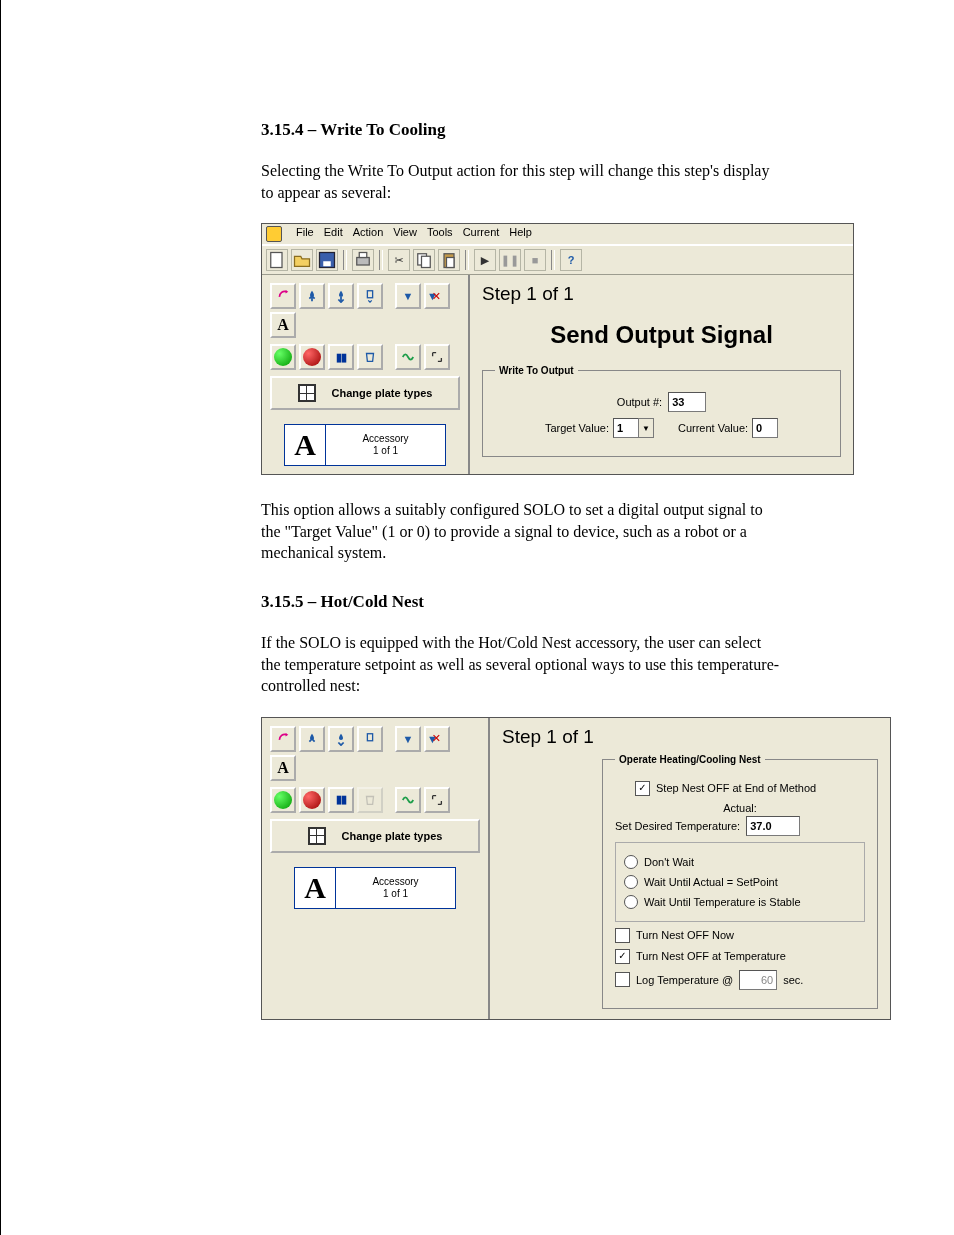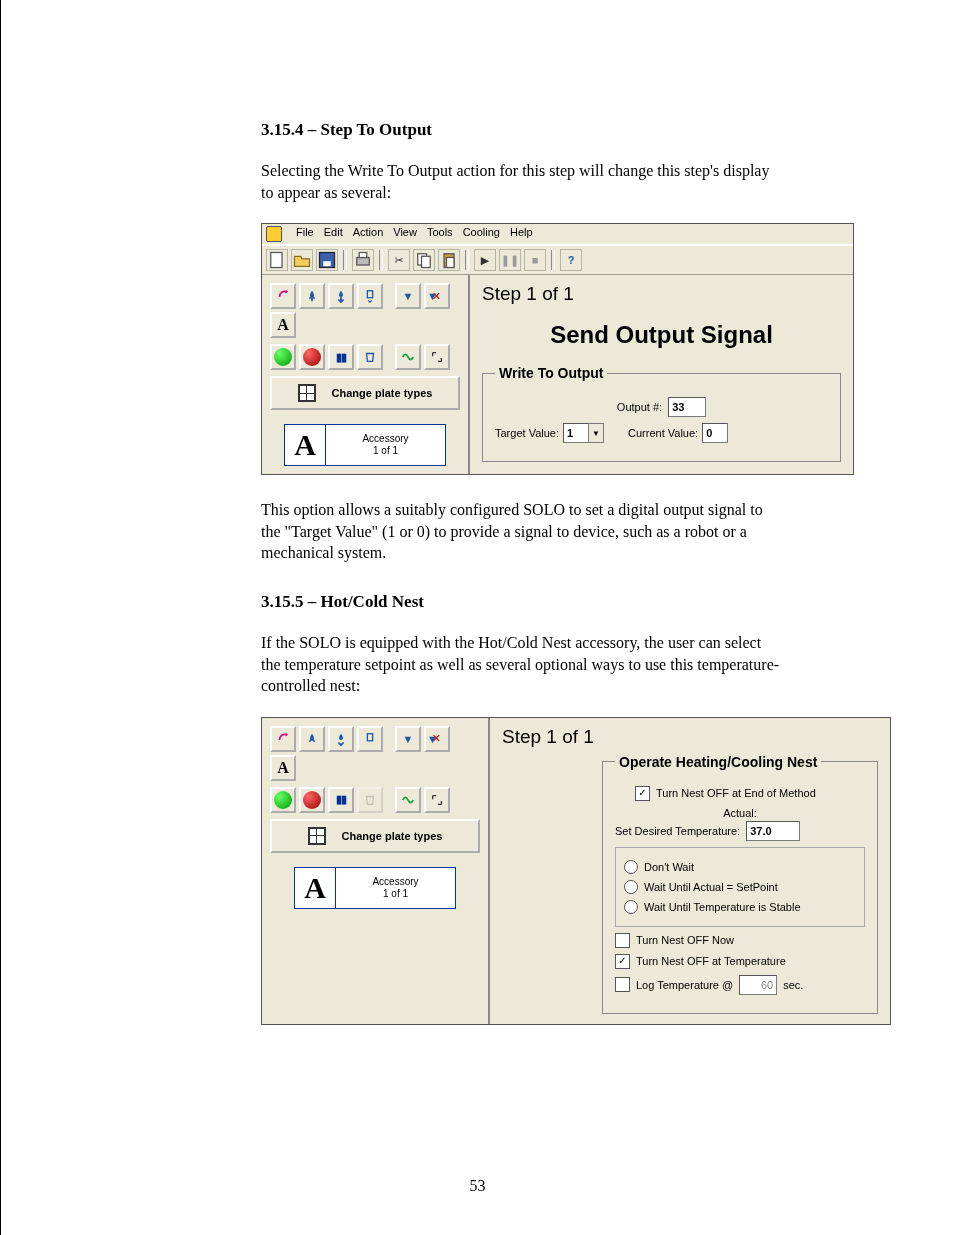--- a/index.html
+++ b/index.html
@@ -198,21 +198,21 @@
     text-align: center;
     margin: 10px 0 16px 0;
   }
   fieldset.groupbox {
     border: 1px solid #888;
     border-radius: 0;
     padding: 10px 12px 12px 12px;
     margin: 0;
   }
   fieldset.groupbox legend {
-    font-size: 14px;
+    font-size: 10px;
     font-weight: bold;
     padding: 0 4px;
   }
   .form-row {
     display: flex;
     align-items: center;
     gap: 6px;
     margin: 6px 0;
     font-size: 11px;
   }
@@ -272,32 +272,32 @@
 
   
   .ic { display:block; }
 </style>
 </head>
 <body>
 
 <div class="page">
   <div class="content">
 
-    <h3>3.15.4 – Step To Output</h3>
+    <h3>3.15.4 – Write To Cooling</h3>
     <p>Selecting the Write To Output action for this step will change this step's display to appear as several:</p>
 
     <div class="screenshot" style="width:593px;">
       <div class="menubar">
         <span class="app-icon"></span>
         <span>File</span>
         <span>Edit</span>
         <span>Action</span>
         <span>View</span>
         <span>Tools</span>
-        <span>Cooling</span>
+        <span>Current</span>
         <span>Help</span>
       </div>
       <div class="toolbar">
         <div class="tb-btn">
             <svg class="ic" viewBox="0 0 16 16">
               <rect x="3" y="2" width="9" height="12" fill="#fff" stroke="#555"></rect>
             </svg>
           </div>
         <div class="tb-btn">
             <svg class="ic" viewBox="0 0 16 16">
@@ -421,21 +421,21 @@
 
         <div class="right-pane">
           <div class="step-head">Step 1 of 1</div>
           <div class="big-title">Send Output Signal</div>
           <fieldset class="groupbox">
             <legend>Write To Output</legend>
             <div class="form-row" style="justify-content:center;">
               <span>Output #:</span>
               <input class="win-input small" value="33" style="">
             </div>
-            <div class="form-row" style="justify-content:flex-start; gap:24px;">
+            <div class="form-row" style="justify-content:center; gap:24px;">
               <span style="display:flex;align-items:center;gap:4px;">
                 <span>Target Value:</span>
                 <span class="win-combo">
                   <input class="win-input" style="width: 18px; font-weight: bold;" value="1">
                   <span class="dd">▼</span>
                 </span>
               </span>
               <span style="display:flex;align-items:center;gap:4px;">
                 <span>Current Value:</span>
                 <input class="win-input" style="width: 18px; font-weight: bold;" readonly="" value="0">
@@ -531,21 +531,21 @@
 
         <div class="right-pane">
           <div class="step-head">Step 1 of 1</div>
 
           <div style="padding:0 0 0 100px;">
             <fieldset class="groupbox">
               <legend>Operate Heating/Cooling Nest</legend>
 
               <div class="form-row" style="margin-left:20px;">
                 <span class="win-check">✓</span>
-                <span>Turn Nest OFF at End of Method</span>
+                <span>Step Nest OFF at End of Method</span>
               </div>
 
               <div class="actual-label">Actual:</div>
 
               <div class="form-row">
                 <span>Set Desired Temperature:</span>
                 <input class="win-input med" value="37.0" style="">
               </div>
 
               <div class="subgroup">
@@ -578,14 +578,13 @@
                 <span>sec.</span>
               </div>
             </fieldset>
           </div>
         </div>
       </div>
     </div>
 
   </div>
 
-  <div class="pagenum">53</div>
 </div>
 
 </body></html>

